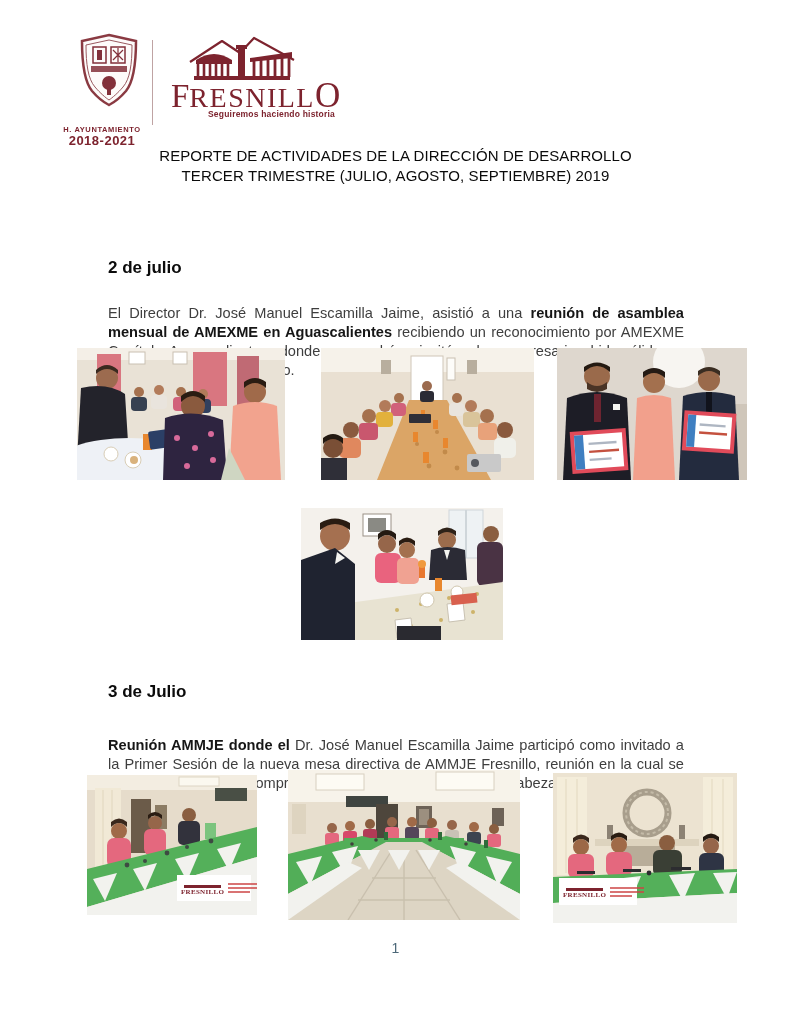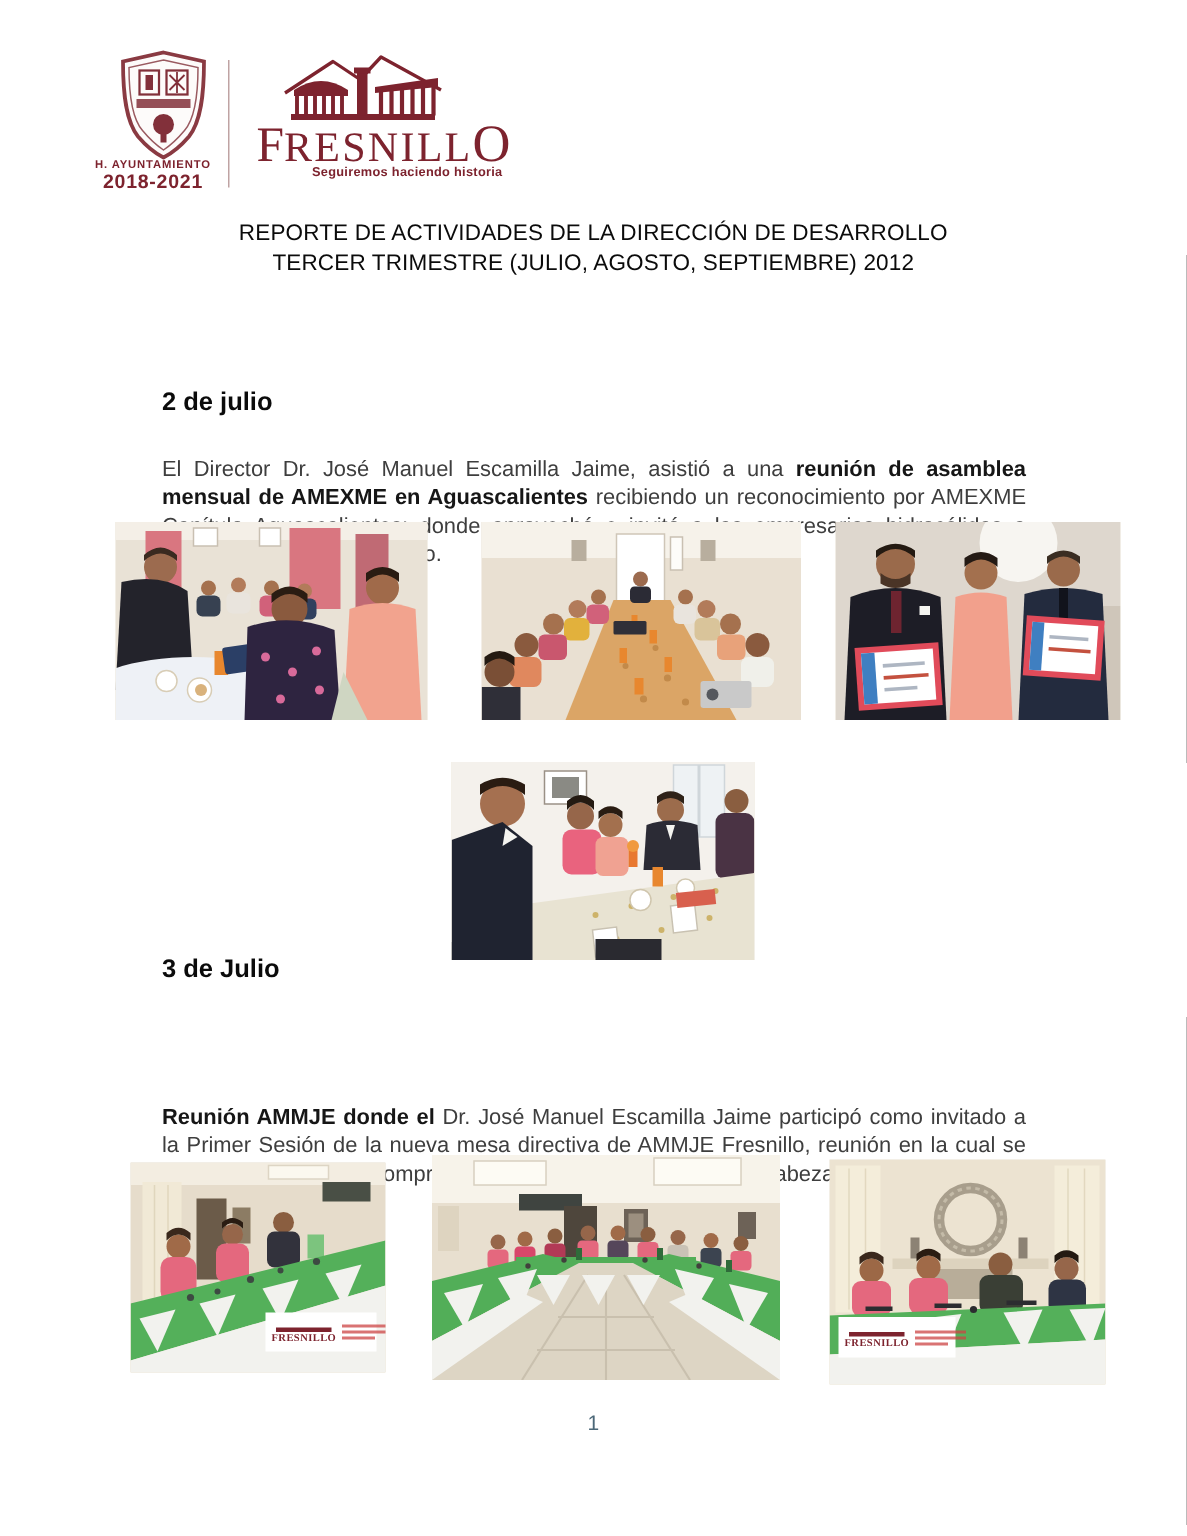--- a/index.html
+++ b/index.html
@@ -5,21 +5,21 @@
   html,body { margin:0; padding:0; background:#888; }
   .page {
     position:relative; width:791px; height:1024px; margin:0 auto;
     background:#ffffff; overflow:hidden;
     font-family:"Liberation Sans", sans-serif;
   }
   
   .crest-svg { position:absolute; left:78px; top:33px; width:62px; height:74px; }
   .crest-caption { position:absolute; left:52px; top:106px; width:100px; text-align:center;
     color:#7d232e; font-weight:bold; line-height:1.05; }
-  .crest-caption .l1 { font-size:7.5px; letter-spacing:.6px; }
+  .crest-caption .l1 { font-size:7.5px; letter-spacing:.6px;margin-top:20px; }
   .crest-caption .l2 { font-size:13px; letter-spacing:.5px; }
   .header-divider { position:absolute; left:152px; top:40px; width:1px; height:85px; background:#bfa3a3; }
   .brand-graphic { position:absolute; left:188px; top:36px; width:108px; height:47px; }
   .brand-word { position:absolute; left:171px; top:76px; width:220px; height:36px;
     font-family:"Liberation Serif", serif; color:#7d232e; white-space:nowrap; }
   .brand-word .bf { font-size:33px; }
   .brand-word .bm { font-size:28px; letter-spacing:1.5px; }
   .brand-word .bo { font-size:35px; }
   .brand-tagline { position:absolute; left:208px; top:109px; font-size:8.5px; color:#7d232e;
     font-weight:bold; letter-spacing:.2px; }
@@ -95,21 +95,21 @@
       </g>
     </g>
   </svg>
   <div class="brand-word">
     <span class="bf">F</span><span class="bm">RESNILL</span><span class="bo">O</span>
   </div>
   <div class="brand-tagline">Seguiremos haciendo historia</div>
 
   <div class="doc-title">
     <div>REPORTE DE ACTIVIDADES DE LA DIRECCIÓN DE DESARROLLO</div>
-    <div>TERCER TRIMESTRE (JULIO, AGOSTO, SEPTIEMBRE) 2012</div>
+    <div>TERCER TRIMESTRE (JULIO, AGOSTO, SEPTIEMBRE) 2019</div>
   </div>
 
   <div class="sec-heading" style="top:235px;margin-top:23px;">2 de julio</div>
   <div class="para" style="top:256px;"><span>El Director Dr. José Manuel Escamilla Jaime, asistió a una </span><span class="b">reunión de asamblea mensual de AMEXME en Aguascalientes</span><span> recibiendo un reconocimiento por AMEXME Capítulo Aguascalientes; donde aprovechó e invitó a las empresarias hidrocálidas a invertir en nuestro municipio.</span></div>
 
   <div class="photo" style="left:77px; top:348px; width:208px; height:132px;" title="Asamblea AMEXME: asistentes alrededor de una mesa redonda de desayuno">
     <svg viewBox="0 0 208 132" preserveAspectRatio="none">
       <rect width="208" height="132" fill="#e9e2d6"></rect>
       <rect x="0" y="0" width="208" height="12" fill="#f4efe7"></rect>
       <rect x="20" y="6" width="24" height="46" fill="#d97680"></rect>
@@ -287,21 +287,21 @@
       <rect x="150" y="86" width="26" height="10" fill="#d8604e" transform="rotate(-6 163 91)"></rect>
       <rect x="96,120" y="120" width="40" height="12" fill="#2a2a30"></rect>
       <rect x="96" y="118" width="44" height="14" fill="#2a2a30"></rect>
       <circle cx="34" cy="28" r="15" fill="#a57050"></circle>
       <path d="M19 22 Q34 10 49 22 L49 15 Q34 6 19 15 Z" fill="#2a1c12"></path>
       <path d="M0 52 L34 40 L54 56 L54 132 L0 132 Z" fill="#1f2330"></path>
       <polygon points="36,44 44,50 34,56" fill="#f4f4f0"></polygon>
     </svg>
   </div>
 
-  <div class="sec-heading" style="top:636px;">3 de Julio</div>
+  <div class="sec-heading" style="top:682px;">3 de Julio</div>
   <div class="para" style="top:688px;"><span class="b">Reunión  AMMJE donde el </span><span> Dr. José Manuel Escamilla Jaime participó como invitado a la Primer Sesión de la nueva mesa directiva de AMMJE Fresnillo, reunión en la cual se refrendó el apoyo y compromiso del gobierno municipal encabezado por el Lic. Saúl Monreal Ávila.</span></div>
 
   <div class="photo" style="left:87px; top:775px; width:170px; height:140px;" title="Sesión AMMJE: mesas con manteles verdes y asistentes de rosa">
     <svg viewBox="0 0 170 140" preserveAspectRatio="none">
       <rect width="170" height="140" fill="#e6dccb"></rect>
       <rect x="0" y="0" width="170" height="15" fill="#f3ede1"></rect>
       <rect x="92" y="2" width="40" height="9" fill="#fbf8ef" stroke="#ddd5c4"></rect>
       <rect x="8" y="13" width="26" height="80" fill="#f1e9d6"></rect>
       <line x1="16" y1="15" x2="16" y2="90" stroke="#e0d6bd"></line>
         <line x1="25" y1="15" x2="25" y2="90" stroke="#e0d6bd"></line>

